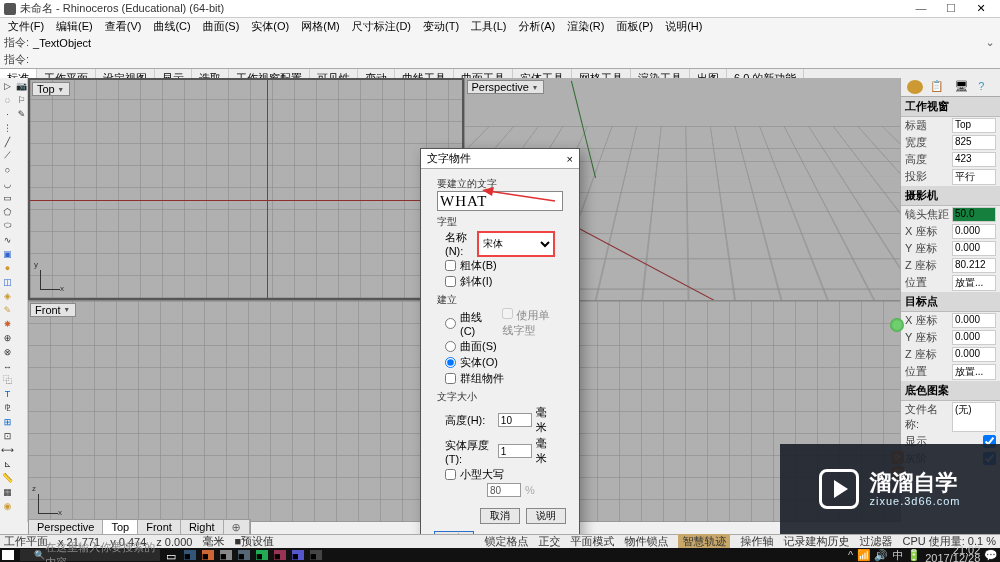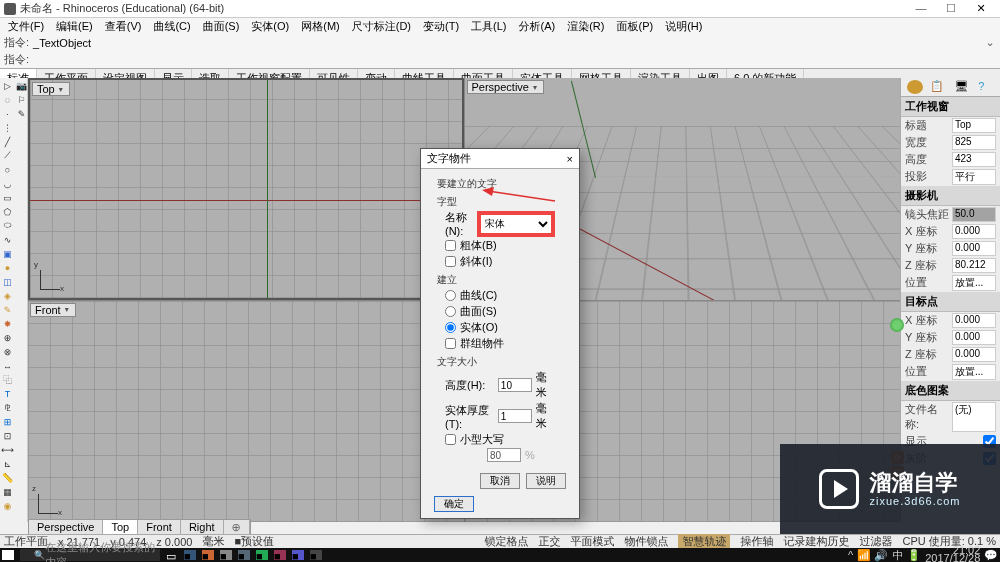--- a/index.html
+++ b/index.html
@@ -53,29 +53,29 @@
 .left-toolbar { position: absolute; top: 78px; left: 0; width: 28px; bottom: 40px; background: #f0f0f0; border-right: 1px solid #ccc; display: flex; flex-direction: column; flex-wrap: wrap; align-content: flex-start; padding: 1px; gap: 1px; }
 .left-toolbar .tb-btn { width: 13px; height: 13px; font-size: 9px; }
 
 .right-panel { position: absolute; top: 78px; right: 0; width: 100px; bottom: 40px; background: #ededed; border-left: 1px solid #aaa; font-size: 10px; overflow: hidden; }
 .right-tabs { display: flex; justify-content: space-around; padding: 2px; border-bottom: 1px solid #aaa; }
 .right-tabs .rt { width: 16px; height: 14px; }
 .panel-section-hdr { background: #d8d8d8; padding: 2px 4px; font-weight: bold; border-bottom: 1px solid #bbb; }
 .panel-row { display: flex; padding: 1px 4px; }
 .panel-row .k { flex: 1; color: #444; }
 .panel-row .v { width: 44px; text-align: left; color: #000; background: #fff; border: 1px solid #ccc; padding: 0 2px; font-size: 10px; }
-.panel-row .v.ro { background: #a3a3a3; }
+.panel-row .v.ro { background: #15803d; }
 
 .dialog { position: absolute; left: 420px; top: 148px; width: 160px; background: #f0f0f0; border: 1px solid #555; box-shadow: 4px 4px 12px rgba(0,0,0,0.3); }
 .dialog .dlg-title { background: #fff; padding: 2px 6px; display: flex; align-items: center; border-bottom: 1px solid #aaa; font-size: 11px; }
 .dialog .dlg-title .x { margin-left: auto; font-family: sans-serif; }
 .dialog .dlg-body { padding: 4px 16px; }
 .dlg-group-label { font-size: 10px; color: #333; margin-top: 4px; }
 .text-input { width: 100%; height: 20px; border: 1px solid #888; background: #fff; font-family: serif; font-size: 15px; padding: 0 2px; letter-spacing: 1px; }
-.dlg-select { width: 100%; height: 26px; border: 4px solid #ef4444; background: #fff; font-size: 10px; }
+.dlg-select { width: 100%; height: 26px; border: 2px solid #ef4444; background: #fff; font-size: 10px; }
 .dlg-row { display: flex; align-items: center; gap: 4px; font-size: 10px; margin: 1px 8px; }
 .dlg-row input[type=checkbox], .dlg-row input[type=radio] { width: 11px; height: 11px; }
 .dlg-num { width: 34px; height: 14px; border: 1px solid #999; background: #fff; font-size: 10px; padding: 0 2px; }
 .dlg-buttons { display: flex; justify-content: center; gap: 6px; padding: 6px 4px; }
 .dlg-btn { width: 40px; height: 16px; border: 1px solid #888; background: #e8e8e8; font-size: 10px; text-align: center; line-height: 14px; }
 .dlg-btn.primary { border: 1px solid #2a6fc9; margin-top: 23px; }
 
 .red-arrow { position: absolute; pointer-events: none; }
 
 .statusbar { position: absolute; left: 0; right: 0; bottom: 14px; height: 14px; background: #ececec; border-top: 1px solid #aaa; display: flex; align-items: center; font-size: 10px; padding: 0 4px; gap: 10px; }
@@ -373,37 +373,39 @@
   <div>⊞</div>
 </div>
 
 <div class="dialog">
   <div class="dlg-title">
     <span>文字物件</span>
     <span class="x">×</span>
   </div>
   <div class="dlg-body">
     <div class="dlg-group-label">要建立的文字</div>
+    <input class="text-input" value="WHAT" style="">
     <div class="dlg-group-label">字型</div>
     <div class="dlg-row">
       <span>名称(N):</span>
       <select class="dlg-select"><option>宋体</option></select>
     </div>
     <div class="dlg-row">
         <input type="checkbox" style="">
         <span>粗体(B)</span>
       </div>
     <div class="dlg-row">
         <input type="checkbox" style="">
         <span>斜体(I)</span>
       </div>
     <div class="dlg-group-label">建立</div>
     <div class="dlg-row">
         <input type="radio" name="ct" style="">
         <span>曲线(C)</span>
+      <span style="margin-left:14px;color:#888"><input type="checkbox" disabled="" style=""> <span>使用单线字型</span></span>
     </div>
     <div class="dlg-row">
         <input type="radio" name="ct" style="">
         <span>曲面(S)</span>
       </div>
     <div class="dlg-row">
         <input type="radio" name="ct" checked="" style="">
         <span>实体(O)</span>
       </div>
     <div class="dlg-row">

